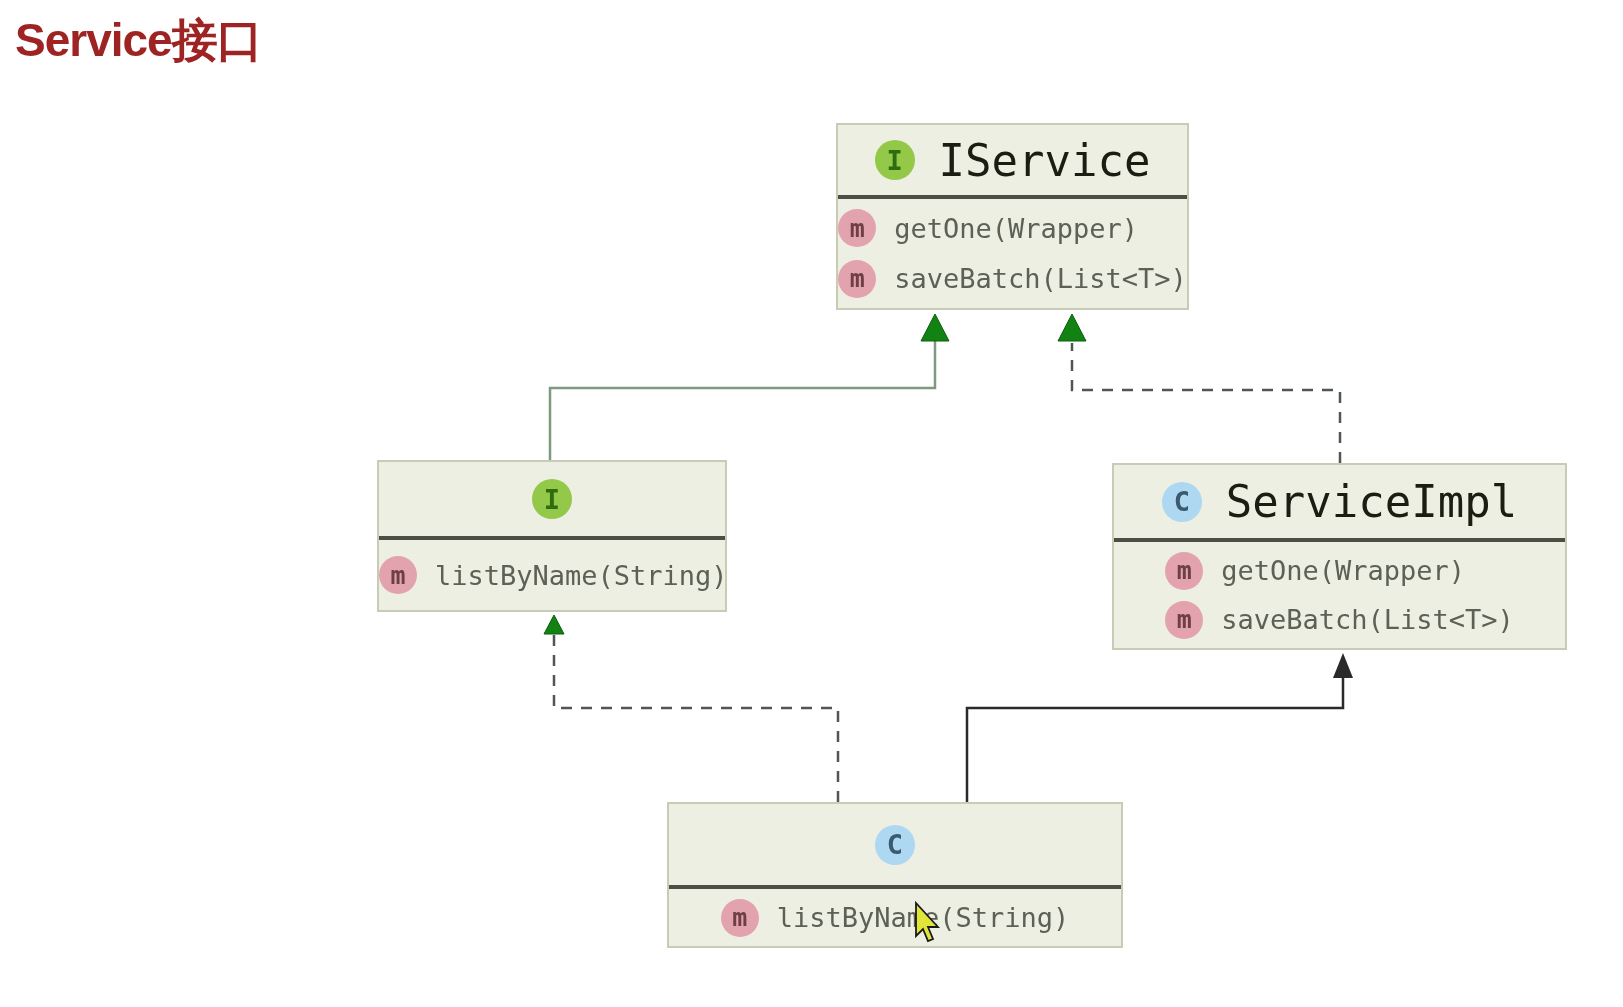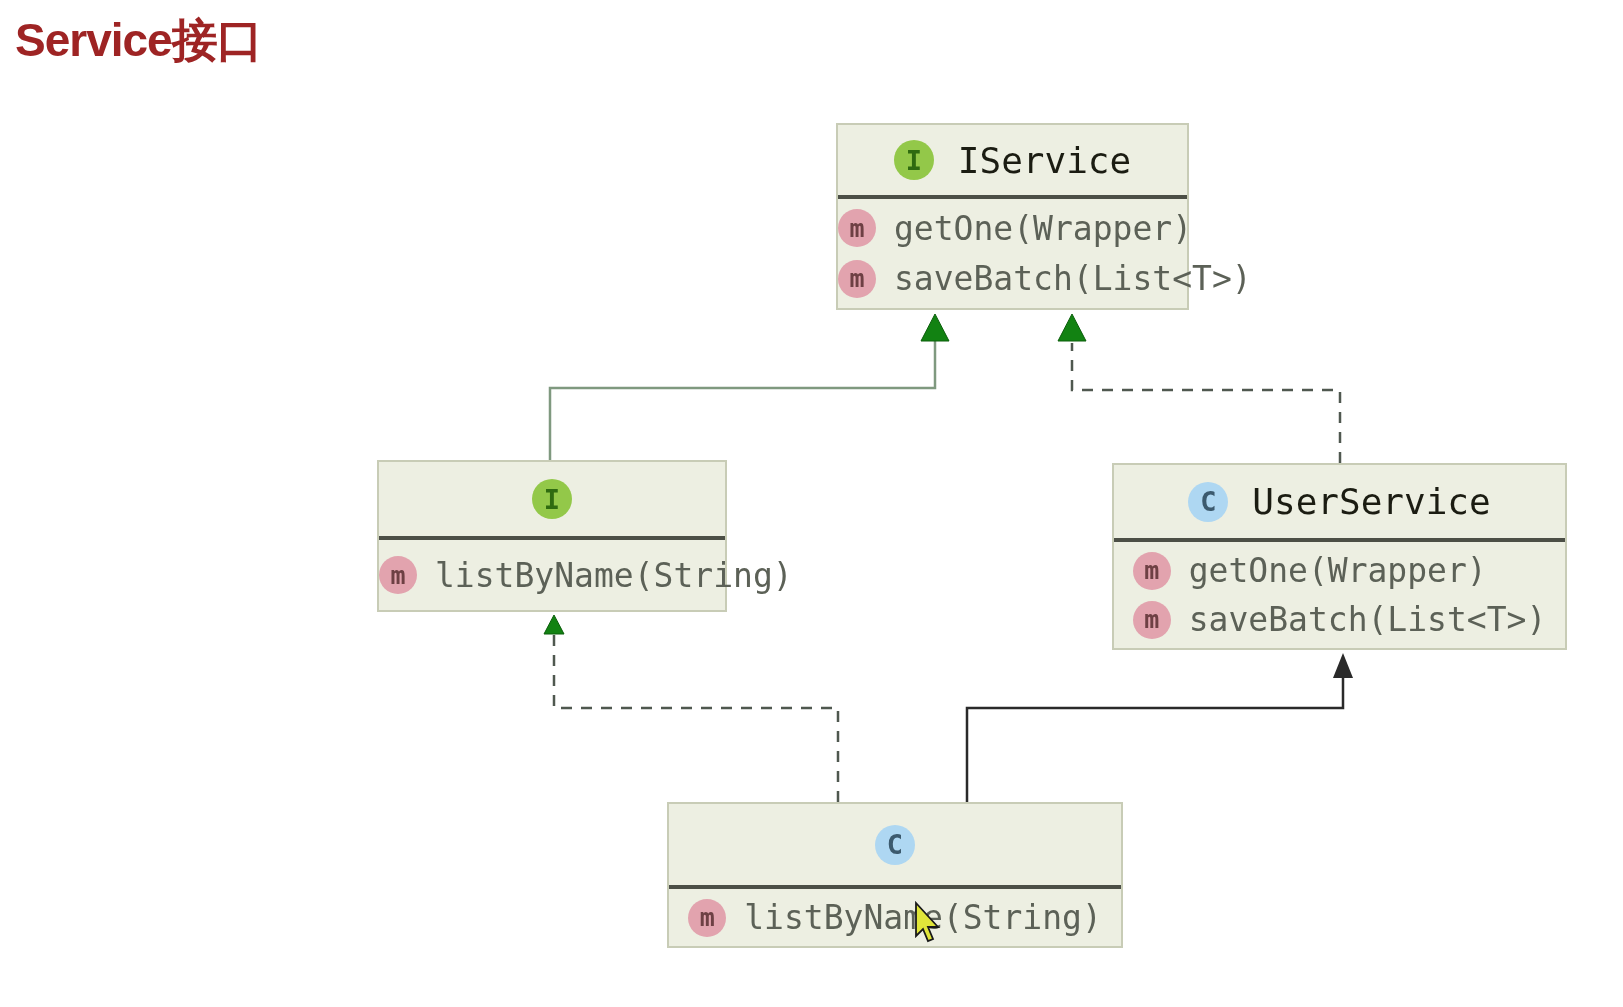--- a/index.html
+++ b/index.html
@@ -55,21 +55,21 @@
   }
   .box-header {
     display: flex;
     align-items: center;
     justify-content: center;
     gap: 24px;
     border-bottom: 4px solid var(--separator);
     flex: 0 0 auto;
   }
   .class-name {
-    font-size: 36px;
+    font-size: 44px;
     color: var(--class-name-text);
   }
   .badge {
     border-radius: 50%;
     display: flex;
     align-items: center;
     justify-content: center;
     font-weight: bold;
     flex: 0 0 auto;
   }
@@ -86,21 +86,21 @@
     width: max-content;
     margin: 0 auto;
     padding: 4px 0;
   }
   .method-row {
     display: flex;
     align-items: center;
     gap: 18px;
   }
   .method-label {
-    font-size: 33px;
+    font-size: 27px;
     color: var(--method-text);
   }
   svg.connectors {
     position: absolute;
     left: 0; top: 0;
     width: 1623px; height: 1007px;
     pointer-events: none;
   }
   .line-solid-green { stroke: var(--line-green); stroke-width: 2.5; fill: none; }
   .line-dashed-green { stroke: var(--line-dash); stroke-width: 2.5; stroke-dasharray: 11 9; fill: none; }
@@ -141,21 +141,21 @@
       <div class="method-row">
         <span class="badge badge-method badge-m">m</span>
         <span class="method-label">listByName(String)</span>
       </div>
     </div>
   </div>
 
   <div class="class-box" style="left:1112px; top:463px; width:455px; height:187px;">
     <div class="box-header" style="height:77px;">
       <span class="badge badge-title badge-class">C</span>
-      <span class="class-name">UserService</span>
+      <span class="class-name">ServiceImpl</span>
     </div>
     <div class="box-methods">
       <div class="method-row">
         <span class="badge badge-method badge-m">m</span>
         <span class="method-label">getOne(Wrapper)</span>
       </div>
       <div class="method-row">
         <span class="badge badge-method badge-m">m</span>
         <span class="method-label">saveBatch(List&lt;T&gt;)</span>
       </div>

